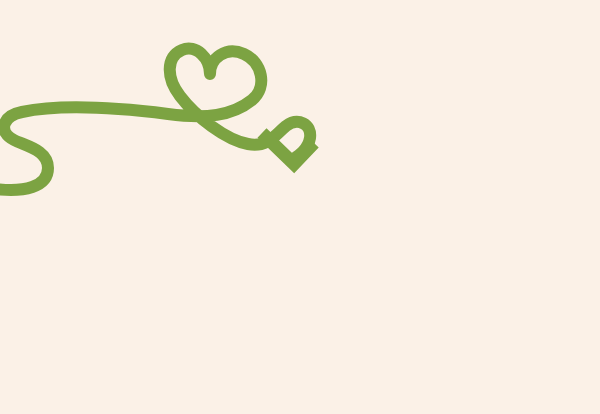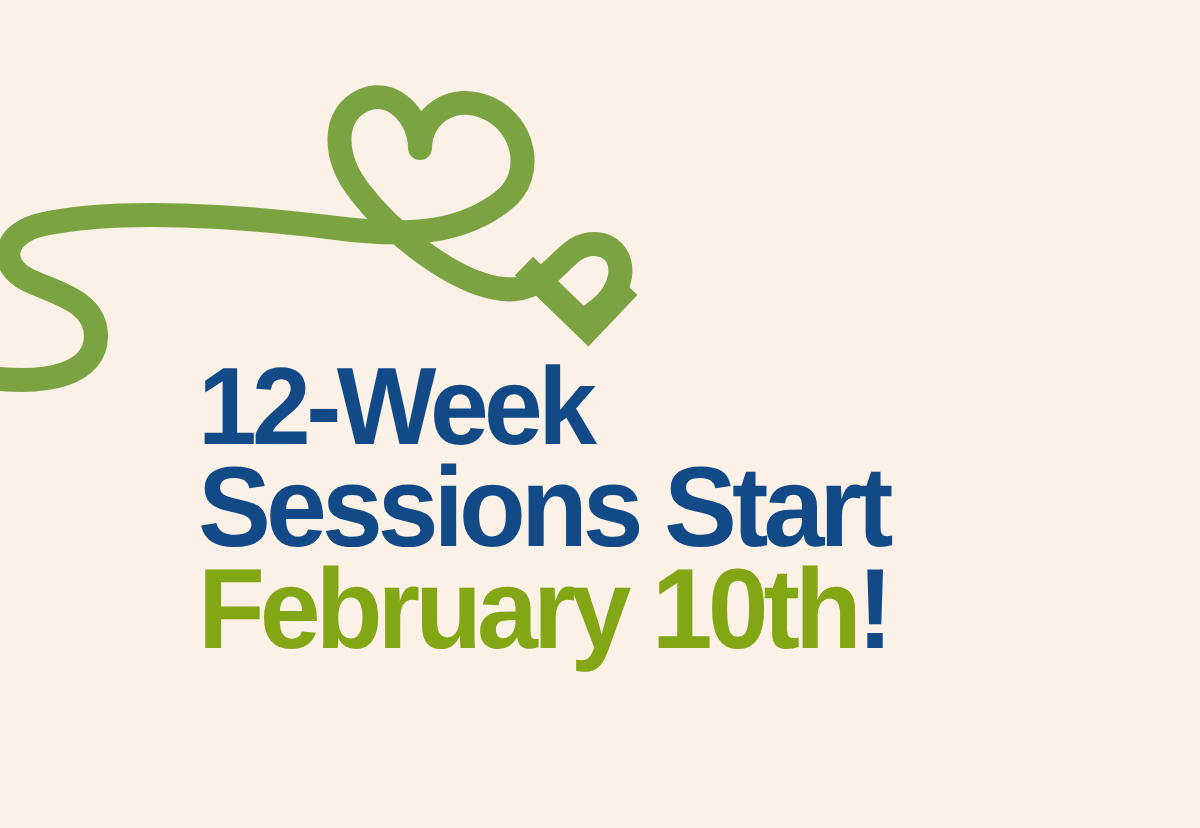--- a/index.html
+++ b/index.html
@@ -93,19 +93,14 @@
              C 210 58, 196 44, 182 50
              C 166 57, 166 78, 180 96
              C 196 117, 226 140, 248 144
              C 268 148, 276 134, 286 126
              C 298 117, 312 124, 310 138
              C 308 150, 298 156, 292 160" fill="none" stroke="#7CA342" stroke-width="12" stroke-linecap="round" stroke-linejoin="round"></path>
 
     <path d="M 262 133 L 294 164 L 314 143" fill="none" stroke="#7CA342" stroke-width="13" stroke-linecap="butt" stroke-linejoin="miter"></path>
   </svg>
 
-  <div id="headline-block">
-    <span class="headline-line" id="headline-line-1">12-Week</span>
-    <span class="headline-line" id="headline-line-2">Sessions Start</span>
-    <span class="headline-line" id="headline-line-3"><span>February 10th</span><span class="excl">!</span></span>
-  </div>
 
 </div>
 
 </body></html>

